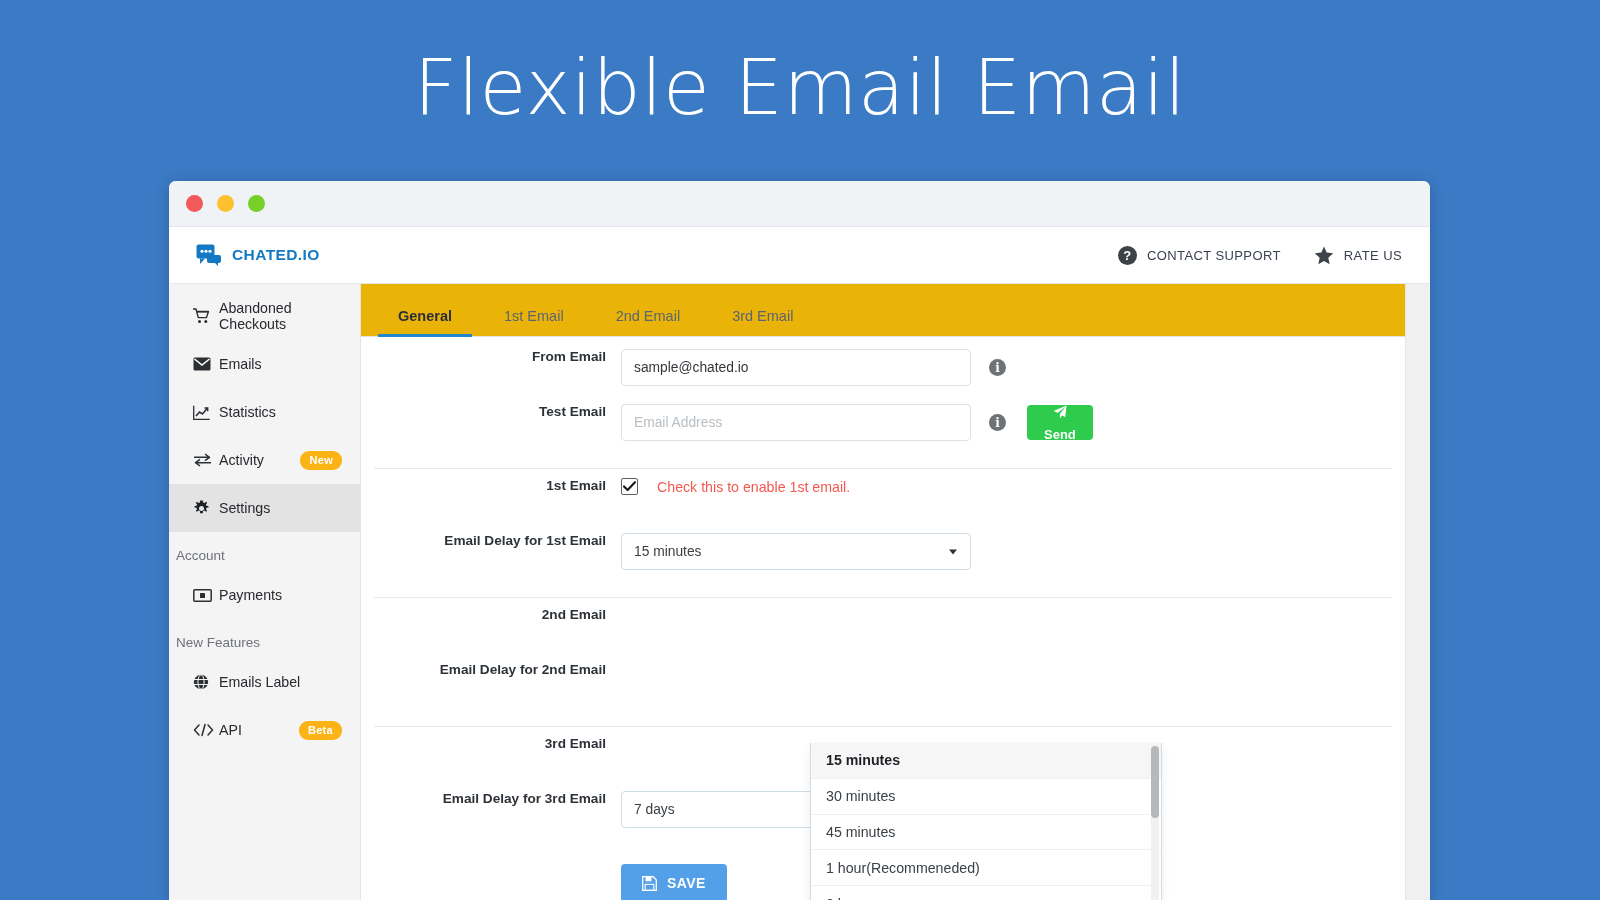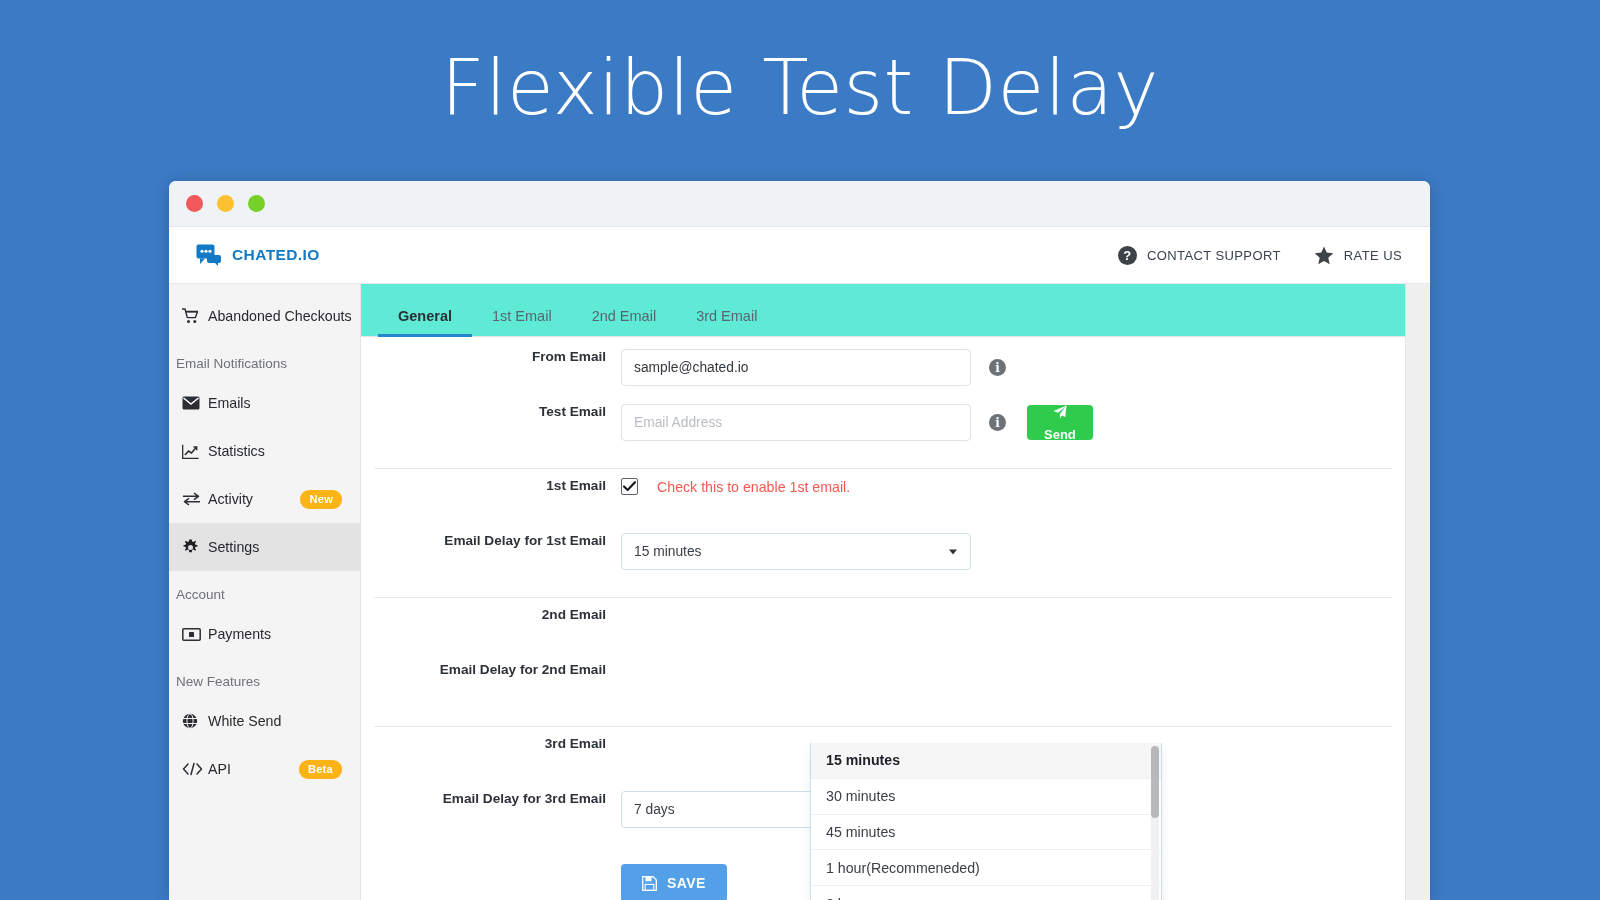--- a/index.html
+++ b/index.html
@@ -75,21 +75,21 @@
     padding-top: 8px;
     font-size: 14px;
   }
   .sidebar-section {
     color: #6e7278; font-size: 13.5px;
     padding: 16px 0 8px 7px;
   }
   .sidebar-item {
     display: flex; align-items: center;
     height: 48px;
-    padding-left: 13px;
+    padding-left: 24px;
     color: #24292e;
     cursor: pointer;
     position: relative;
   }
   .sidebar-item.active { background: #e3e3e3; }
   .si-icon {
     width: 26px; min-width: 26px;
     display: flex; align-items: center; justify-content: flex-start;
     color: #2b2f33;
   }
@@ -118,21 +118,22 @@
     border-right: 1px solid #e6e6e6;
   }
 
   
   #tabs {
     display: flex;
     height: 53px;
     align-items: flex-end;
     padding-left: 17px;
     border-bottom: 1px solid #e3e3e3;
-    background: #5eead4;
+    background: #eab308;
+    gap: 12px;
   }
   .tab {
     padding: 0 20px 12px;
     font-size: 14.5px;
     color: #5b6572;
     cursor: pointer;
     position: relative;
   }
   .tab.active { color: #2b3038; font-weight: 700; }
   .tab.active::after {
@@ -291,21 +292,21 @@
     letter-spacing: 0.4px;
     display: inline-flex; align-items: center; gap: 10px;
     cursor: pointer;
     font-family: "Liberation Sans", sans-serif;
   }
   .icon-svg { display: block; }
 </style>
 </head>
 <body>
 
-<div id="hero-title">Flexible Test Delay</div>
+<div id="hero-title">Flexible Email Email</div>
 
 <div id="browser-window">
 
   <div id="titlebar">
     <span class="dot dot-red"></span>
     <span class="dot dot-yellow"></span>
     <span class="dot dot-green"></span>
   </div>
 
   <div id="app-header">
@@ -354,21 +355,20 @@
           <svg class="icon-svg" width="17" height="16" viewBox="0 0 17 16">
             <path d="M0 1 h3 l2.3 8.6 h8.2 l1.9 -6.1 h-11" fill="none" stroke="#2b2f33" stroke-width="1.4" stroke-linejoin="round"></path>
             <rect x="4" y="3.2" width="12" height="1.3" fill="#2b2f33"></rect>
             <circle cx="6.5" cy="13.4" r="1.5" fill="#2b2f33"></circle>
             <circle cx="12.8" cy="13.4" r="1.5" fill="#2b2f33"></circle>
           </svg>
         </span>
         <span class="si-label">Abandoned Checkouts</span>
       </div>
 
-      <div class="sidebar-section">Email Notifications</div>
 
       <div class="sidebar-item">
         <span class="si-icon">
           <svg class="icon-svg" width="18" height="14" viewBox="0 0 18 14">
             <rect x="0.5" y="0.5" width="17" height="13" rx="1.5" fill="#2b2f33"></rect>
             <path d="M1.5 2 L9 8 L16.5 2" fill="none" stroke="#ffffff" stroke-width="1.6"></path>
           </svg>
         </span>
         <span class="si-label">Emails</span>
       </div>
@@ -420,21 +420,21 @@
       <div class="sidebar-section">New Features</div>
 
       <div class="sidebar-item">
         <span class="si-icon">
           <svg class="icon-svg" width="16" height="16" viewBox="0 0 16 16">
             <circle cx="8" cy="8" r="7.2" fill="#2b2f33"></circle>
             <ellipse cx="8" cy="8" rx="3.1" ry="7.2" fill="none" stroke="#f4f4f4" stroke-width="1"></ellipse>
             <path d="M1 5.5 h14 M1 10.5 h14" stroke="#f4f4f4" stroke-width="1"></path>
           </svg>
         </span>
-        <span class="si-label">White Send</span>
+        <span class="si-label">Emails Label</span>
       </div>
 
       <div class="sidebar-item">
         <span class="si-icon">
           <svg class="icon-svg" width="21" height="14" viewBox="0 0 21 14">
             <path d="M6 2 L1.5 7 L6 12" fill="none" stroke="#2b2f33" stroke-width="1.5" stroke-linejoin="round" stroke-linecap="round"></path>
             <path d="M15 2 L19.5 7 L15 12" fill="none" stroke="#2b2f33" stroke-width="1.5" stroke-linejoin="round" stroke-linecap="round"></path>
             <path d="M12 1.5 L9 12.5" fill="none" stroke="#2b2f33" stroke-width="1.5" stroke-linecap="round"></path>
           </svg>
         </span>

